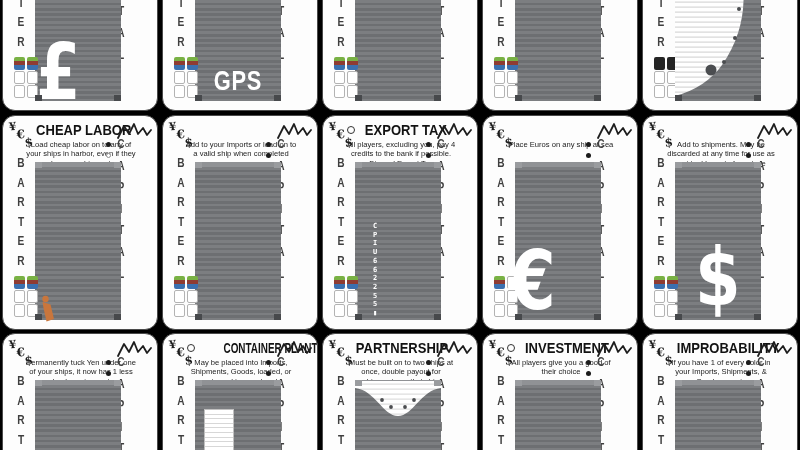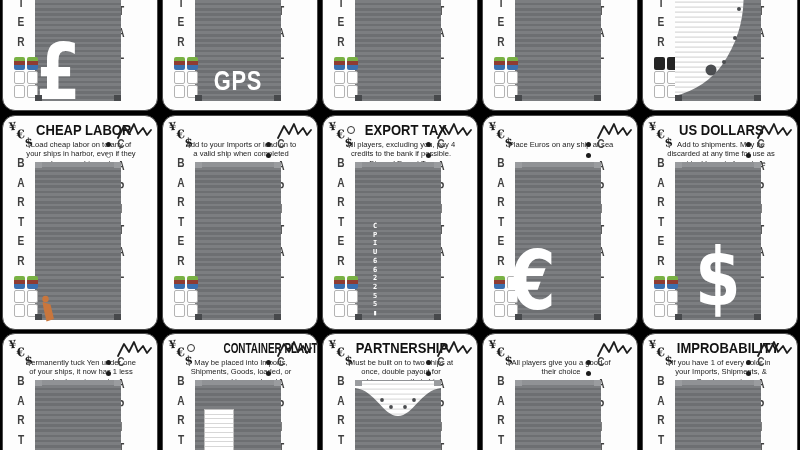--- a/index.html
+++ b/index.html
@@ -433,21 +433,20 @@
           <div class="cell w"></div>
         </div>
         <div class="col">
           <div class="cell w"></div>
           <div class="cell w"></div>
           <div class="cell w"></div>
         </div>
       </div>
     </div>
     <div class="card" style="left: 642px; top: 115px;">
-      <div class="title"><span class="tspan" style="transform: scaleX(0.84);">US DOLLARS</span></div>
       <div class="desc">Add to shipments. May be discarded at any time for use as a virtual Import of any type</div>
       <div class="yes">
         <span class="cur cur0">¥</span>
         <span class="cur cur1">€</span>
         <span class="cur cur2">$</span>
       </div>
       <div class="vl" style="left: 12px; top: 40px;">B</div>
       <div class="vl" style="left: 12px; top: 59.5px;">A</div>
       <div class="vl" style="left: 12px; top: 79px;">R</div>
       <div class="vl" style="left: 12px; top: 98.5px;">T</div>
@@ -604,20 +603,21 @@
           <path d="M0,1 H86 V8 C66,10 58,36 43,36 C28,36 20,10 0,8 Z" fill="url(#rb1)"></path>
           <rect x="0" y="0" width="7" height="6" fill="#4b4d50"></rect>
           <rect x="79" y="0" width="7" height="6" fill="#4b4d50"></rect>
           <circle cx="27" cy="20" r="1.9" fill="#4b4d50"></circle>
           <circle cx="36" cy="27" r="1.9" fill="#4b4d50"></circle>
           <circle cx="50" cy="27" r="1.9" fill="#4b4d50"></circle>
           <circle cx="59" cy="20" r="1.9" fill="#4b4d50"></circle>
         </svg></div>
     </div>
     <div class="card" style="left: 482px; top: 333px;">
+      <div class="title"><span class="badge"></span><span class="tspan" style="transform: scaleX(0.84);">INVESTMENT</span></div>
       <div class="desc">All players give you a good of their choice</div>
       <div class="yes">
         <span class="cur cur0">¥</span>
         <span class="cur cur1">€</span>
         <span class="cur cur2">$</span>
       </div>
       <div class="vl" style="left: 12px; top: 40px;">B</div>
       <div class="vl" style="left: 12px; top: 59.5px;">A</div>
       <div class="vl" style="left: 12px; top: 79px;">R</div>
       <div class="vl" style="left: 12px; top: 98.5px;">T</div>

